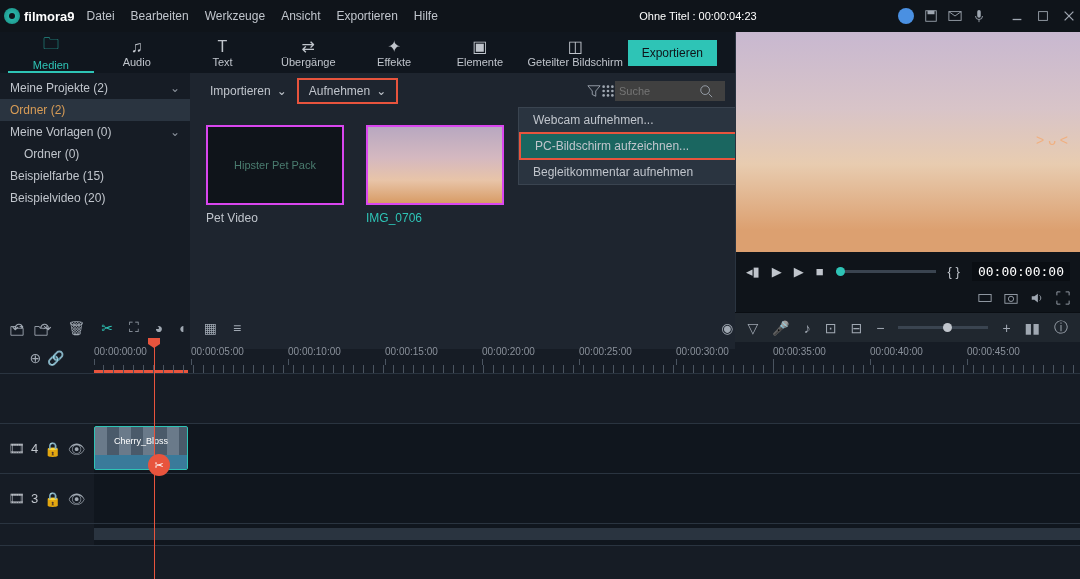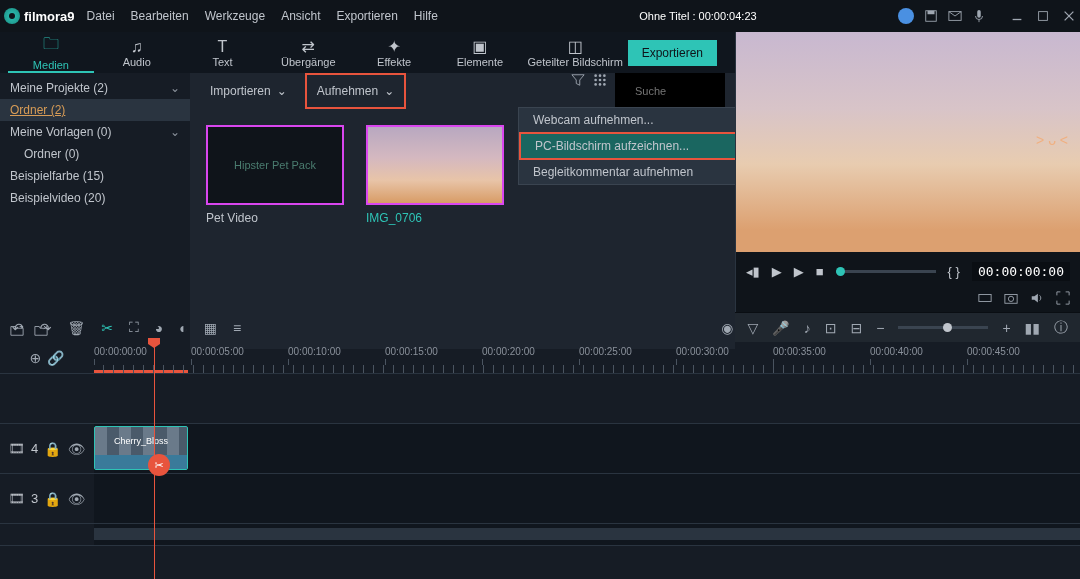--- a/index.html
+++ b/index.html
@@ -25,33 +25,33 @@
 .tab { display: flex; flex-direction: column; align-items: center; justify-content: center; width: 90px; height: 100%; cursor: pointer; font-size: 11px; gap: 0px; }
 .tab.wide { width: 110px; }
 .tab.active { color: #2ec4b6; border-bottom: 2px solid #2ec4b6; }
 .tab-icon { font-size: 16px; }
 .export-btn { margin-left: auto; margin-right: 10px; background: #2ec4b6; color: #0f141a; border: none; padding: 6px 14px; cursor: pointer; font-size: 12px; font-weight: 500; }
 
 .browser-row { display: flex; flex: 1; }
 .sidebar { width: 190px; background: #161c25; padding: 4px 0; }
 .side-item { padding: 4px 10px; font-size: 12px; cursor: pointer; display: flex; align-items: center; justify-content: space-between; }
 .side-item.selected { background: #2a3440; }
-.side-sub { text-decoration: underline; color: #d89c56; }
+.side-sub { color: #d89c56; }
 .side-normal { padding-left: 24px; }
 .chev { color: #8a919b; }
 
 .browser { flex: 1; background: #1e252f; display: flex; flex-direction: column; }
-.browser-toolbar { height: 36px; display: flex; padding: 0 10px; gap: 8px; position: relative; }
+.browser-toolbar { height: 36px; display: flex; align-items: center; padding: 0 10px; position: relative; }
 .import-btn { display: flex; align-items: center; gap: 6px; padding: 4px 10px; cursor: pointer; }
 .aufnehmen-btn { display: flex; align-items: center; gap: 6px; padding: 4px 10px; cursor: pointer; border: 2px solid #e8543d; }
 .dropdown { position: absolute; top: 34px; left: 328px; background: #2a3440; width: 236px; border: 1px solid #3a4450; }
 .dropdown-item { padding: 5px 14px; font-size: 12px; cursor: pointer; }
 .dropdown-item.highlighted { background: #1a6660; border: 2px solid #e8543d; }
 .toolbar-spacer { flex: 1; }
-.search-box { display: flex; align-items: center; background: #000000; padding: 3px 20px; width: 110px; }
+.search-box { display: flex; align-items: center; background: #404040; padding: 3px 4px; width: 110px; }
 .search-box input { background: transparent; border: none; color: #8a919b; width: 80px; outline: none; font-size: 11px; }
 
 .thumbs { display: flex; gap: 22px; padding: 16px; }
 .thumb { display: flex; flex-direction: column; gap: 6px; }
 .thumb-img { width: 138px; height: 80px; border: 2px solid #d946ef; background: #2a3440; position: relative; overflow: hidden; }
 .thumb-img.dark { background: #0f141a; display: flex; align-items: center; justify-content: center; color: #4a7c6f; font-size: 11px; }
 .sky-p { width: 100%; height: 100%; background: linear-gradient(to bottom,#b8a8c0 0%,#d4b8c0 40%,#e8c4a8 70%,#d89c66 100%); }
 .thumb-label { font-size: 12px; }
 .thumb-label.active { color: #2ec4b6; }
 

